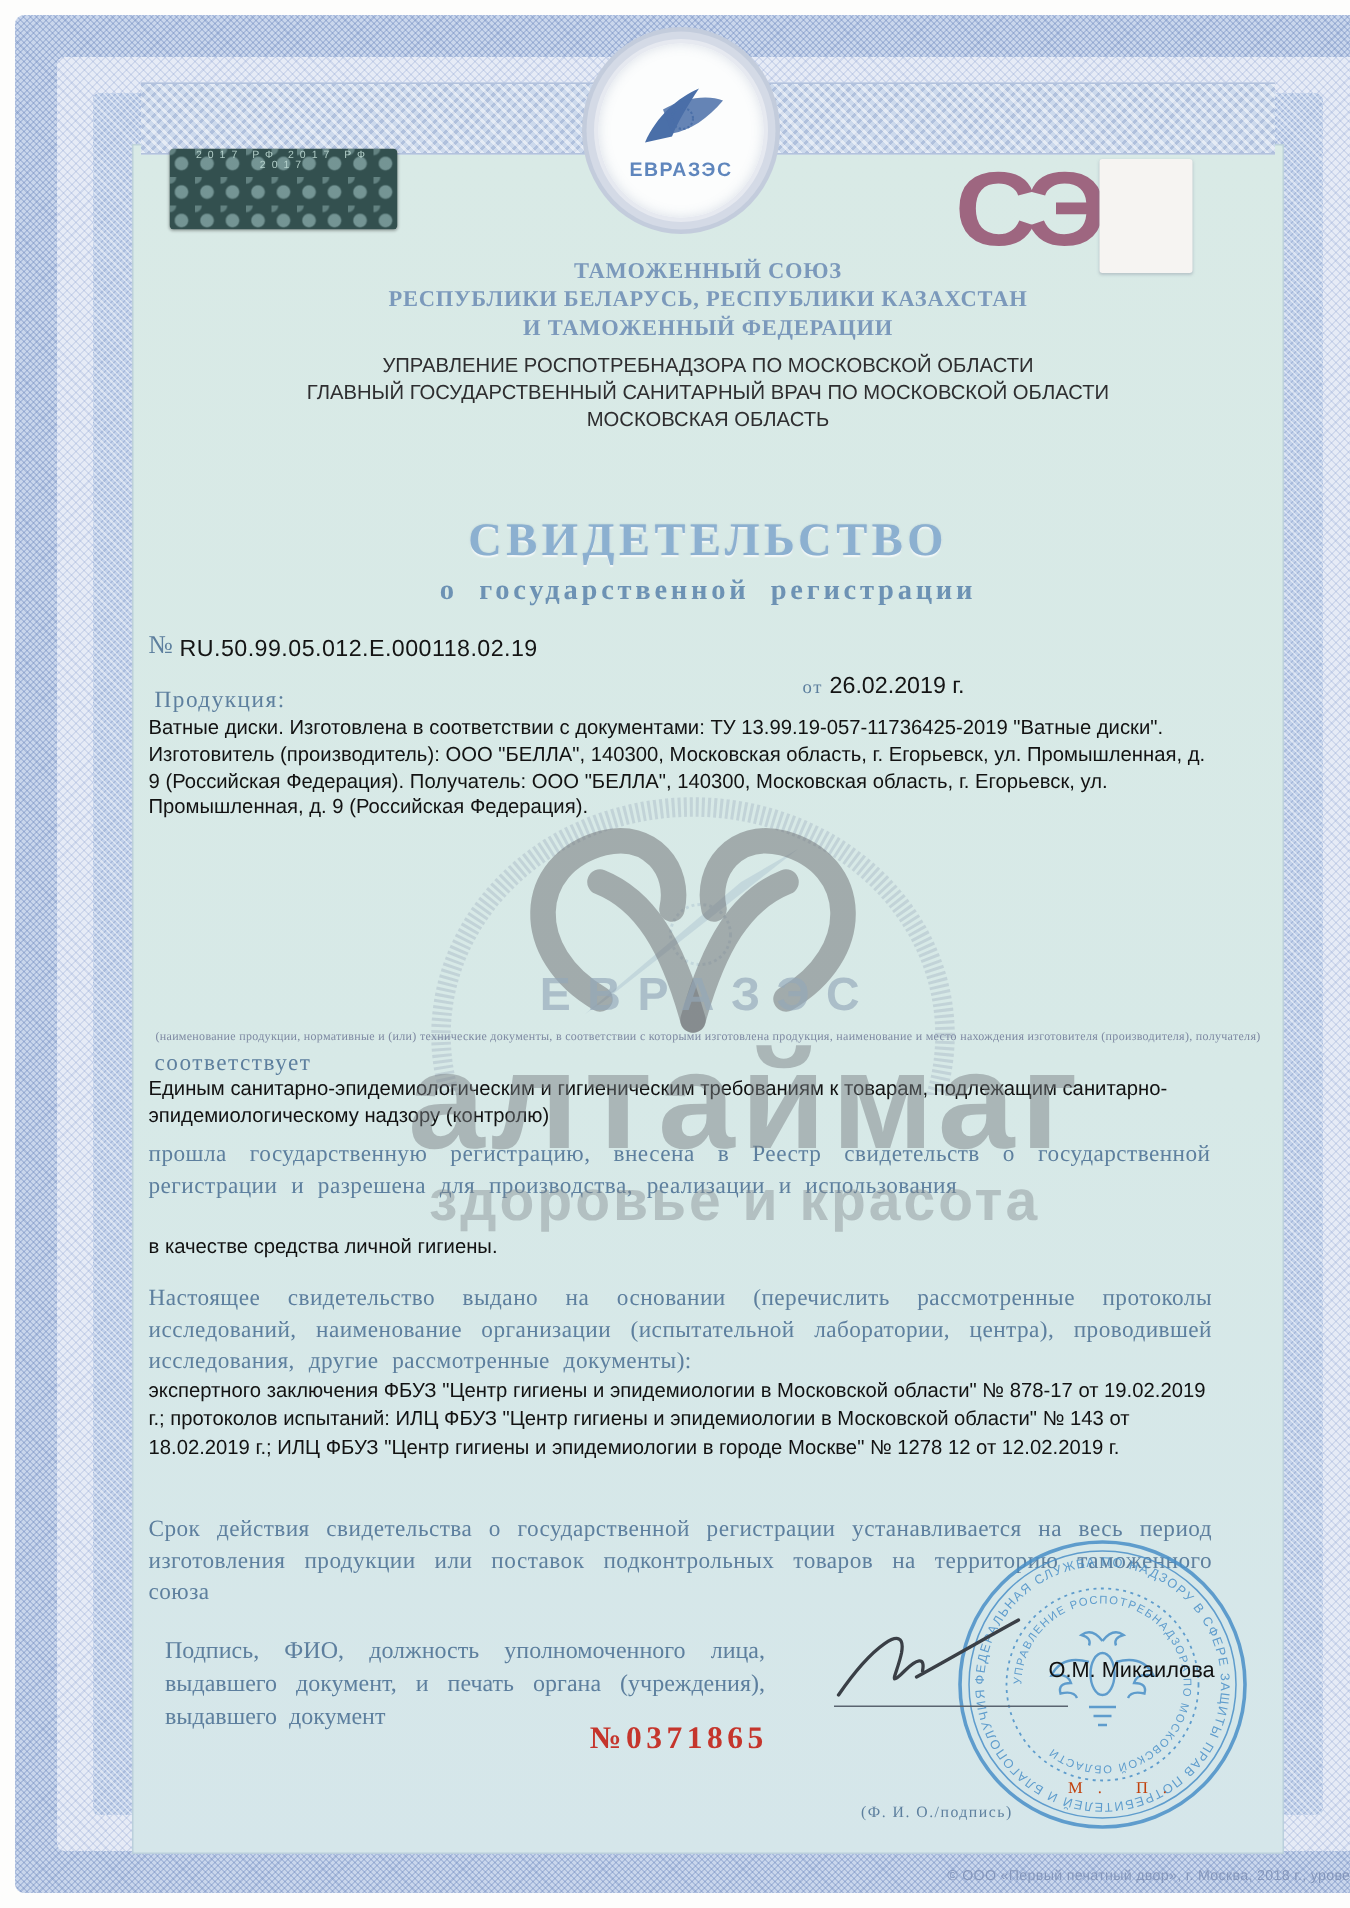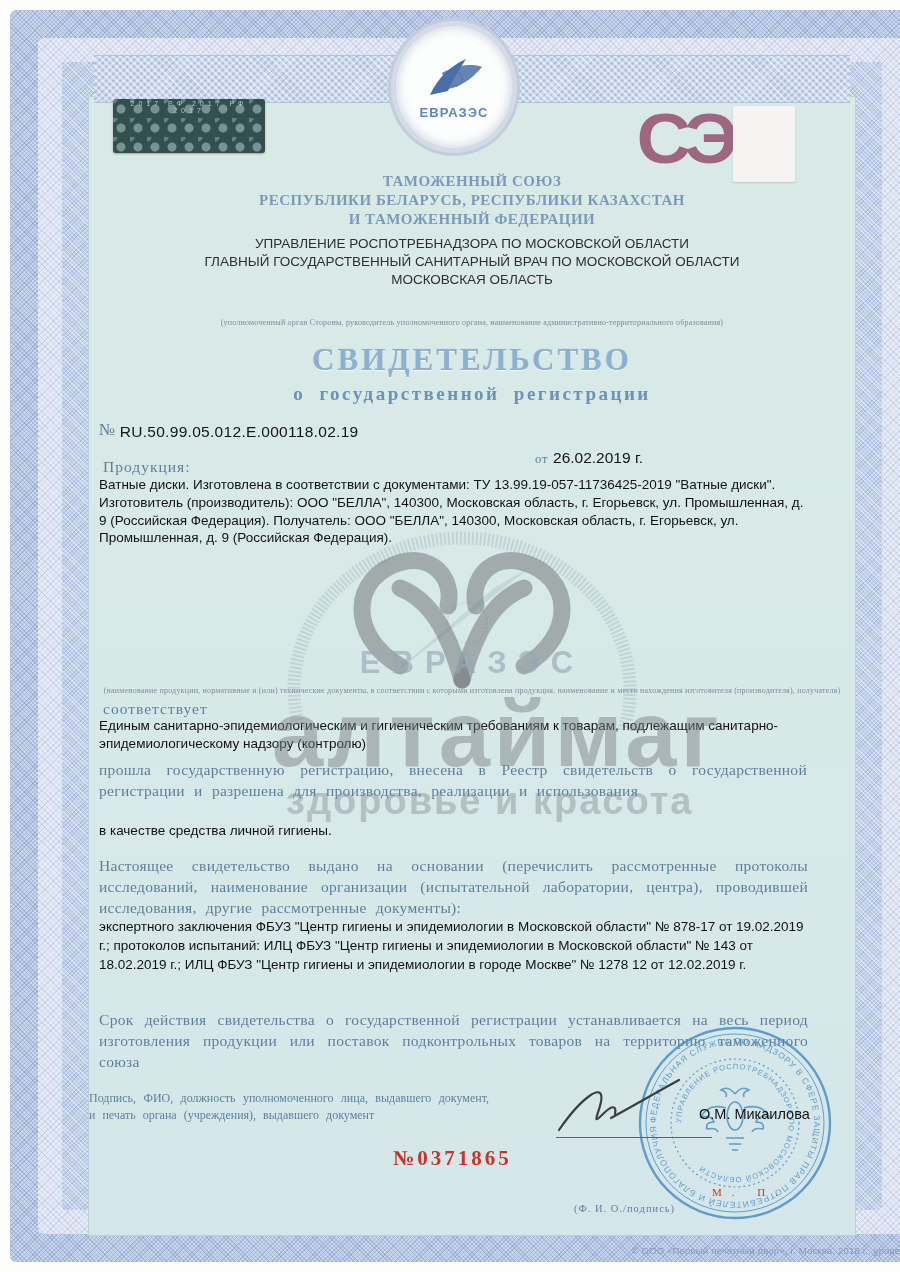--- a/index.html
+++ b/index.html
@@ -71,22 +71,22 @@
     line-height:1.34;color:#5d7f9e;text-align:justify;word-spacing:5px;letter-spacing:.3px;}
   
   .wm-circle{position:absolute;left:282px;top:518px;z-index:2;}
   .wm-eurasec{position:absolute;left:0;right:0;top:645px;text-align:center;z-index:2;
     font-size:31px;font-weight:bold;color:rgba(148,168,184,.65);letter-spacing:11px;}
   .wm-store{position:absolute;left:272px;top:688px;z-index:6;font-size:92px;line-height:1;
     font-weight:bold;color:rgba(122,127,132,.48);letter-spacing:4px;pointer-events:none;}
   .wm-tagline{position:absolute;left:286px;top:782px;z-index:6;font-size:38px;line-height:1;
     font-weight:bold;color:rgba(128,136,140,.42);letter-spacing:2px;pointer-events:none;}
   
-  .sig-note{position:absolute;left:89px;top:1090px;width:400px;z-index:5;
-    font-family:"Liberation Serif",serif;font-size:12px;line-height:1.38;color:#5d7f9e;
+  .sig-note{position:absolute;left:110px;top:1090px;width:400px;z-index:5;
+    font-family:"Liberation Serif",serif;font-size:16px;line-height:1.38;color:#5d7f9e;
     text-align:justify;word-spacing:4px;}
   .serial{position:absolute;left:99px;width:707px;top:1146px;text-align:center;z-index:5;
     font-family:"Liberation Serif",serif;font-weight:bold;font-size:21px;color:#c5352c;letter-spacing:3px;}
   .signature-svg{position:absolute;left:553px;top:1068px;z-index:7;}
   .sig-line{position:absolute;left:556px;top:1137px;width:156px;border-top:1px solid #5a6470;z-index:7;}
   .sig-caption{position:absolute;left:574px;top:1203px;z-index:7;font-family:Liberation Serif, serif;
     font-size:10.5px;color:#5d7f9e;letter-spacing:1px;}
   .signatory{position:absolute;left:699px;top:1106px;z-index:8;font-size:14.5px;color:#111;}
   .seal{position:absolute;left:636px;top:1024px;z-index:6;opacity:.85;}
   .seal-mp{position:absolute;left:712px;top:1186px;z-index:7;font-family:Liberation Serif, serif;
@@ -127,21 +127,20 @@
       <div>РЕСПУБЛИКИ БЕЛАРУСЬ, РЕСПУБЛИКИ КАЗАХСТАН</div>
       <div>И ТАМОЖЕННЫЙ ФЕДЕРАЦИИ</div>
     </div>
     <div class="hdr-auth">
       <div>УПРАВЛЕНИЕ РОСПОТРЕБНАДЗОРА ПО МОСКОВСКОЙ ОБЛАСТИ</div>
       <div>ГЛАВНЫЙ ГОСУДАРСТВЕННЫЙ САНИТАРНЫЙ ВРАЧ ПО МОСКОВСКОЙ ОБЛАСТИ</div>
       <div>МОСКОВСКАЯ ОБЛАСТЬ</div>
     </div>
   </div>
 
-  <div class="note note1">(уполномоченный орган Стороны, руководитель уполномоченного органа, наименование административно-территориального образования)</div>
 
   <div class="title">СВИДЕТЕЛЬСТВО</div>
   <div class="subtitle">о государственной регистрации</div>
 
   <div class="numrow">
     <span class="num-label">№</span>
     <span class="num-value">RU.50.99.05.012.E.000118.02.19</span>
   </div>
   <div class="daterow">
     <span class="date-label">от</span>

